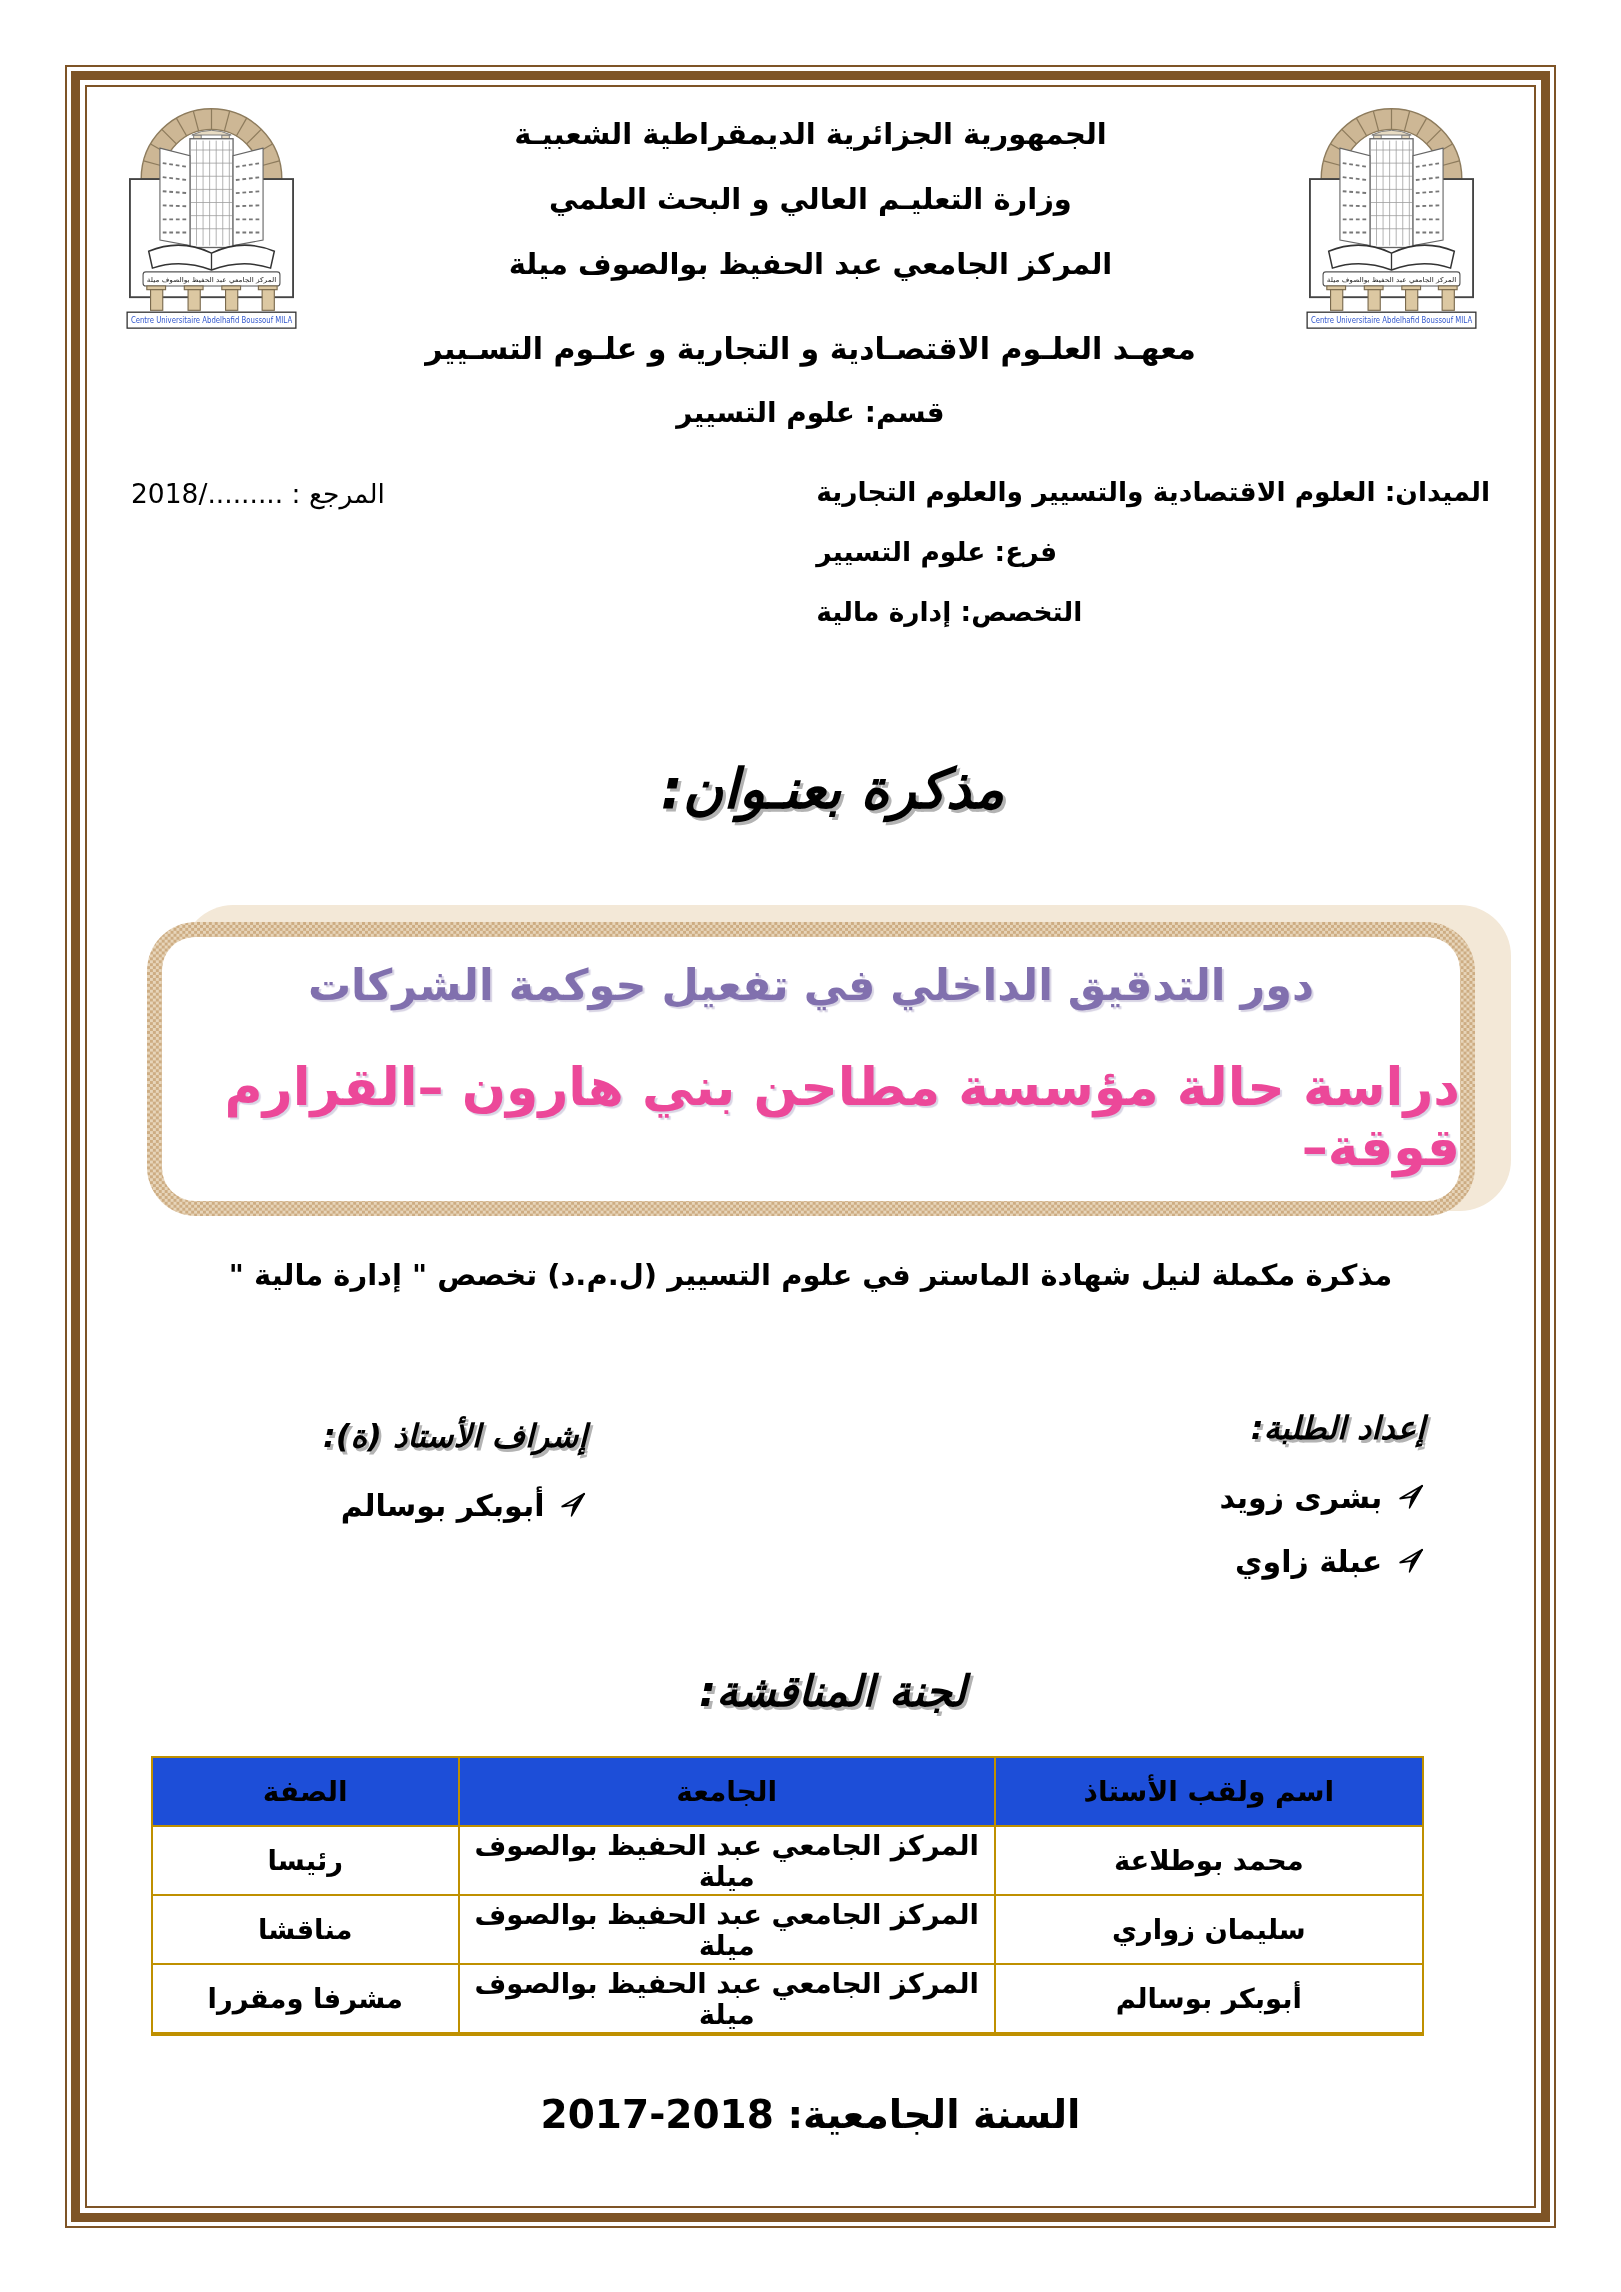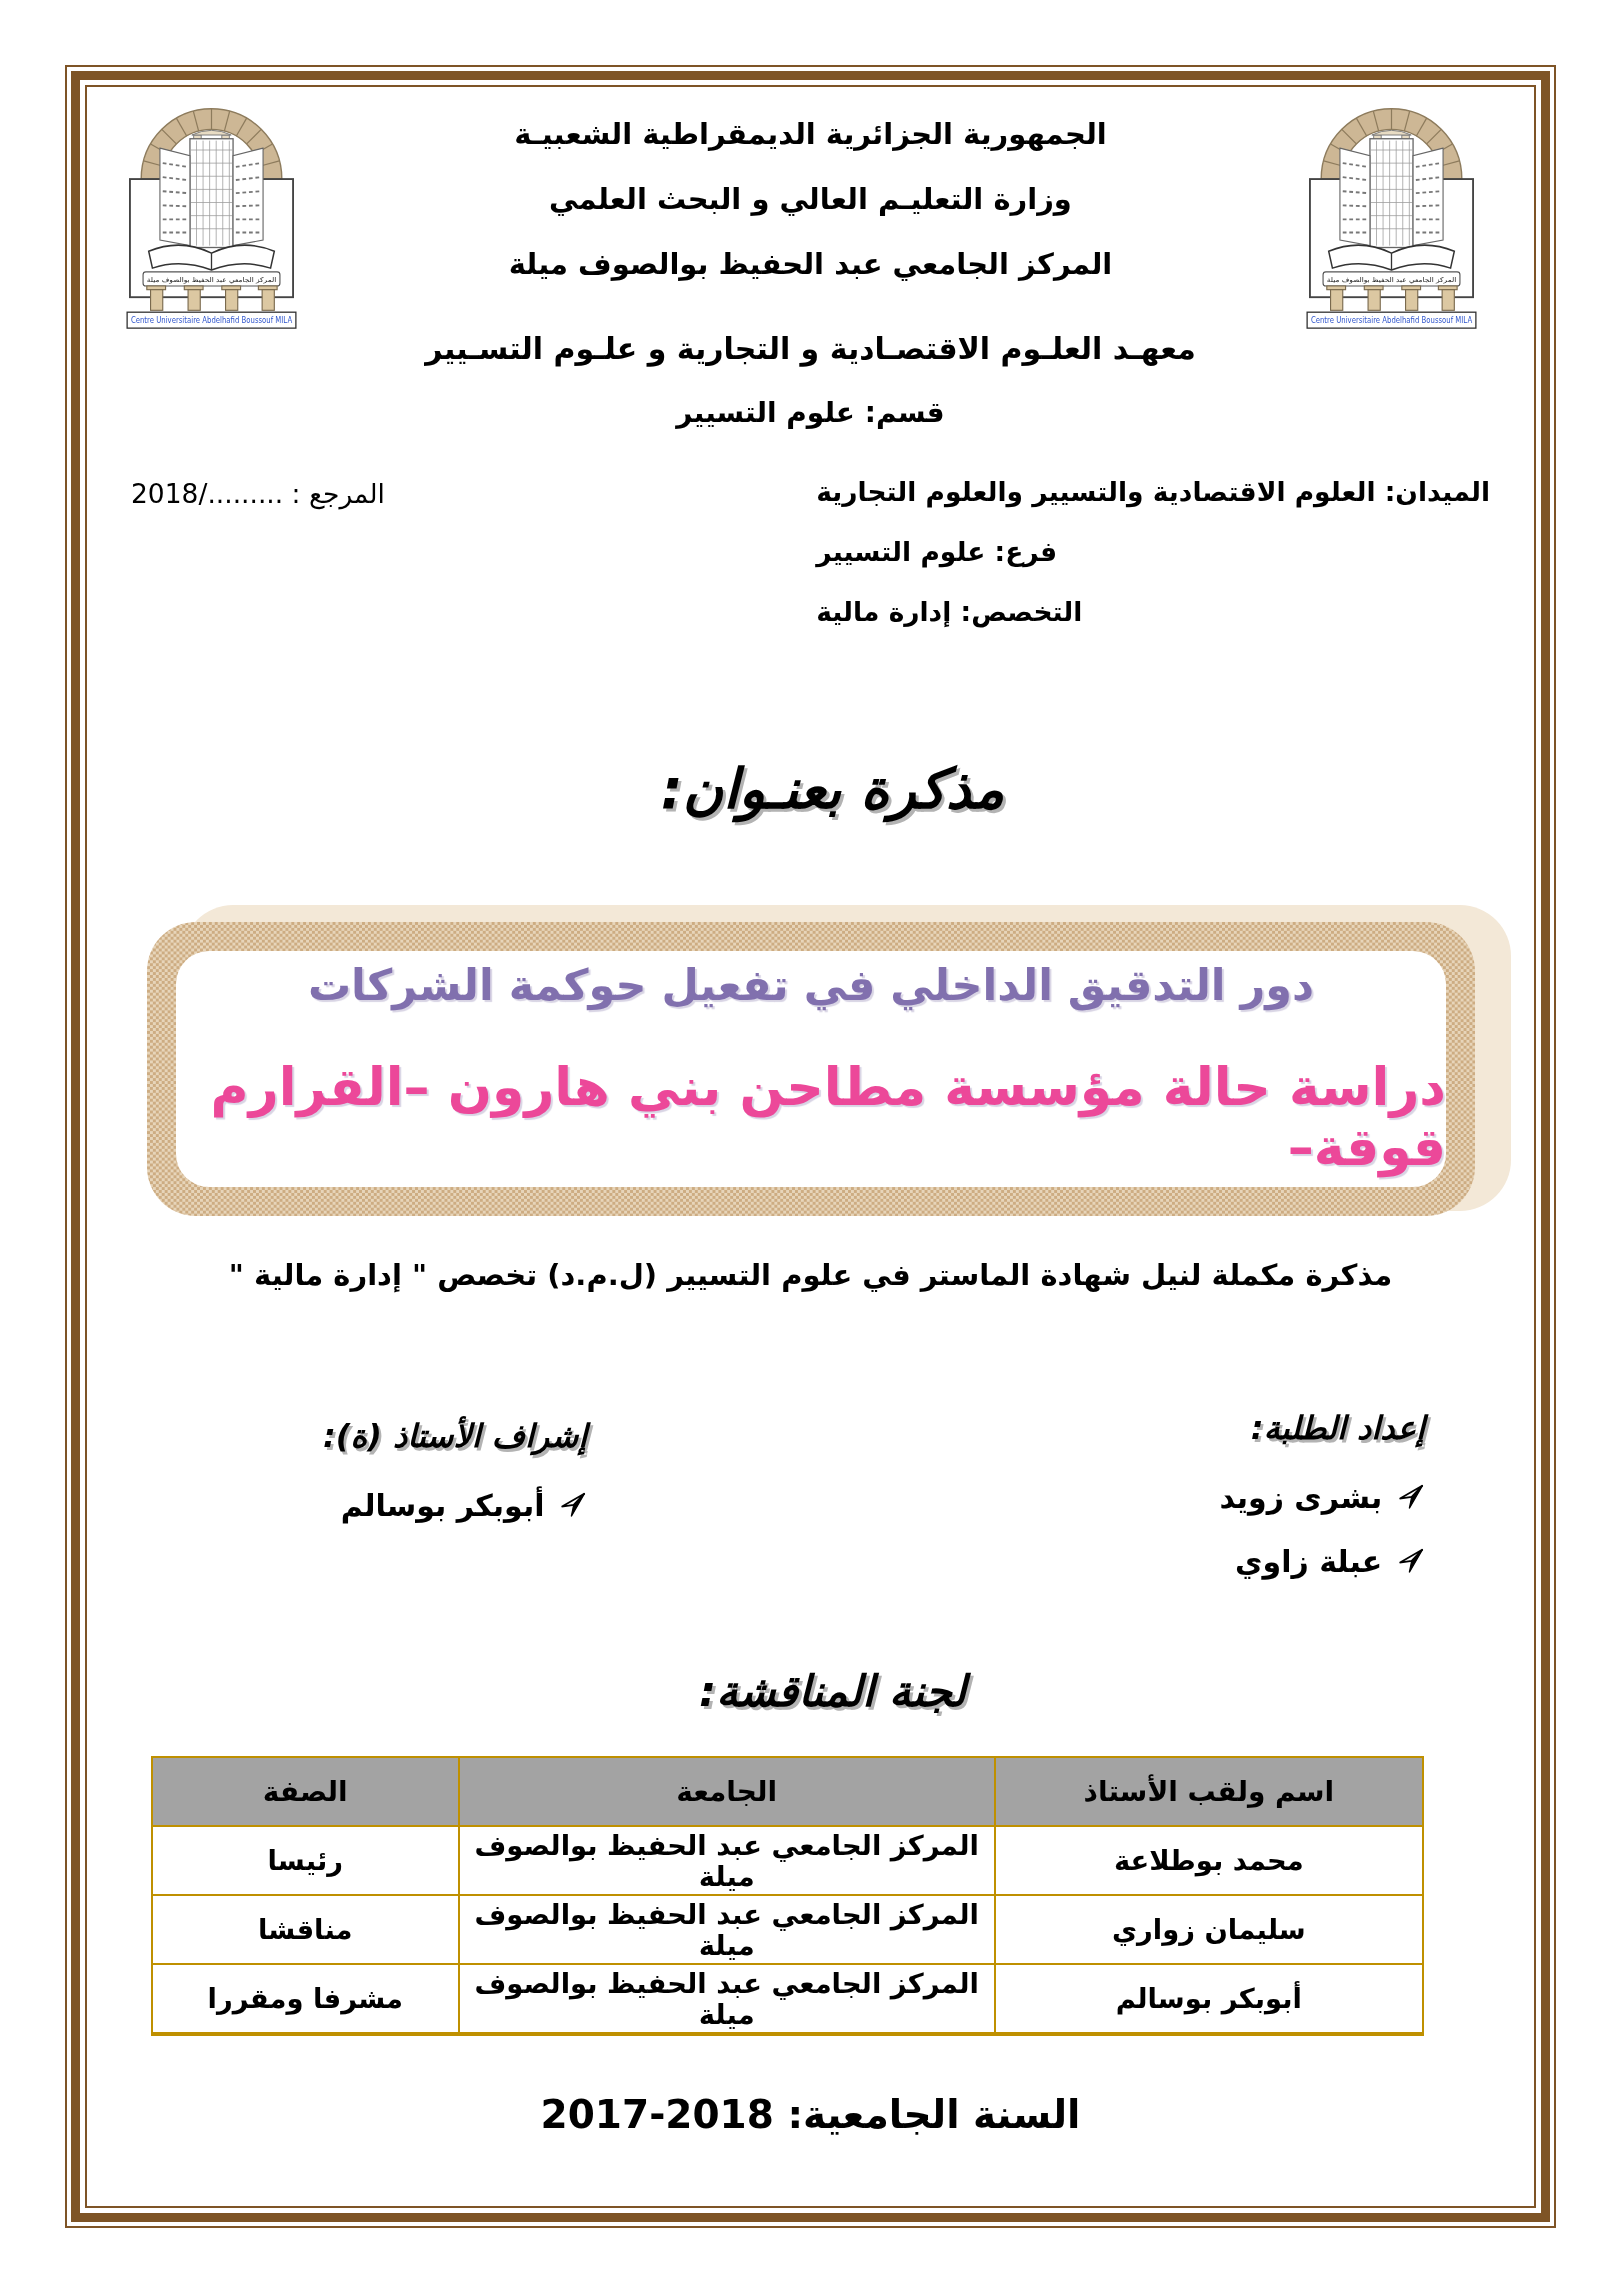--- a/index.html
+++ b/index.html
@@ -36,21 +36,21 @@
   
   .callig{font-weight:700;font-style:italic;text-shadow:2.9px 2.9px 0 #b3b3b3;color:#000;padding-left:44px;}
   .memo-heading{position:absolute;left:0;right:0;top:757px;text-align:center;font-size:55px;}
   .committee-heading{position:absolute;left:0;right:0;top:1666px;text-align:center;font-size:43px;}
 
   
   .title-wrap{position:absolute;left:147px;top:905px;width:1364px;height:328px;}
   .title-shadow{position:absolute;left:35px;top:0;width:1329px;height:306px;background:#f3e8d7;border-radius:51px;}
   .title-border{
     position:absolute;left:0;top:16.7px;width:1328px;height:294px;box-sizing:border-box;
-    border-radius:49px;padding:29px;
+    border-radius:49px;padding:15px;
     background:repeating-conic-gradient(#cdac82 0% 25%, #e7d5ba 0% 50%);
     background-size:5.9px 5.9px;
   }
   .title-inner{
     width:100%;height:100%;background:#ffffff;border-radius:33px;
     display:flex;flex-direction:column;justify-content:center;align-items:center;gap:47px;
   }
   .title-l1{font-size:43px;font-weight:700;color:#8170ae;text-shadow:2px 2px 1px #d8d4e4;}
   .title-l2{font-size:52px;font-weight:700;color:#ec4899;text-shadow:2px 2px 1px #d8d4e4;}
 
@@ -67,21 +67,21 @@
   
   table.committee{
     position:absolute;left:151px;top:1756px;width:1273px;
     border-collapse:collapse;direction:rtl;
     font-weight:700;font-size:27.4px;color:#000;
     border:2.9px solid #bf9000;border-bottom-width:4.9px;
   }
   table.committee th,table.committee td{
     border:2px solid #bf9000;text-align:center;vertical-align:middle;height:67px;padding:0 5.9px;
   }
-  table.committee th{background:#a3a3a3;font-size:28px;border-bottom-width:2.9px;}
+  table.committee th{background:#1d4ed8;font-size:28px;border-bottom-width:2.9px;}
 
   .footer-year{position:absolute;left:0;right:0;top:2092px;text-align:center;font-size:39px;font-weight:700;}
 </style>
 </head>
 <body>
 
 <div class="page">
 
   <div class="frame outer"></div>
   <div class="frame mid"></div>

